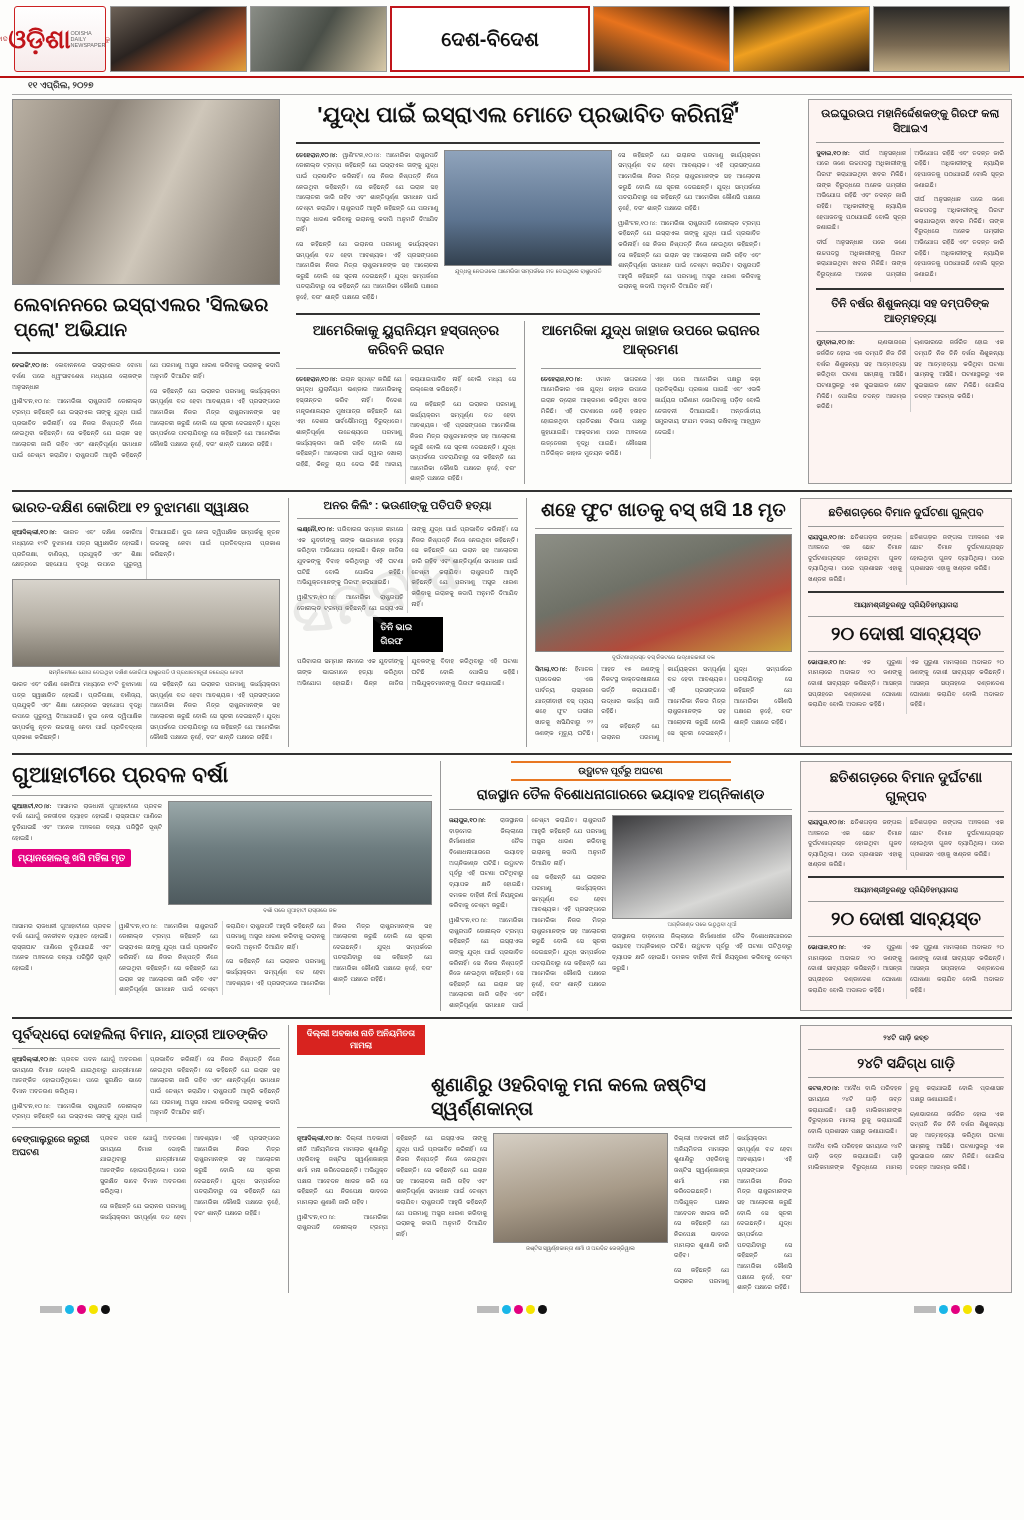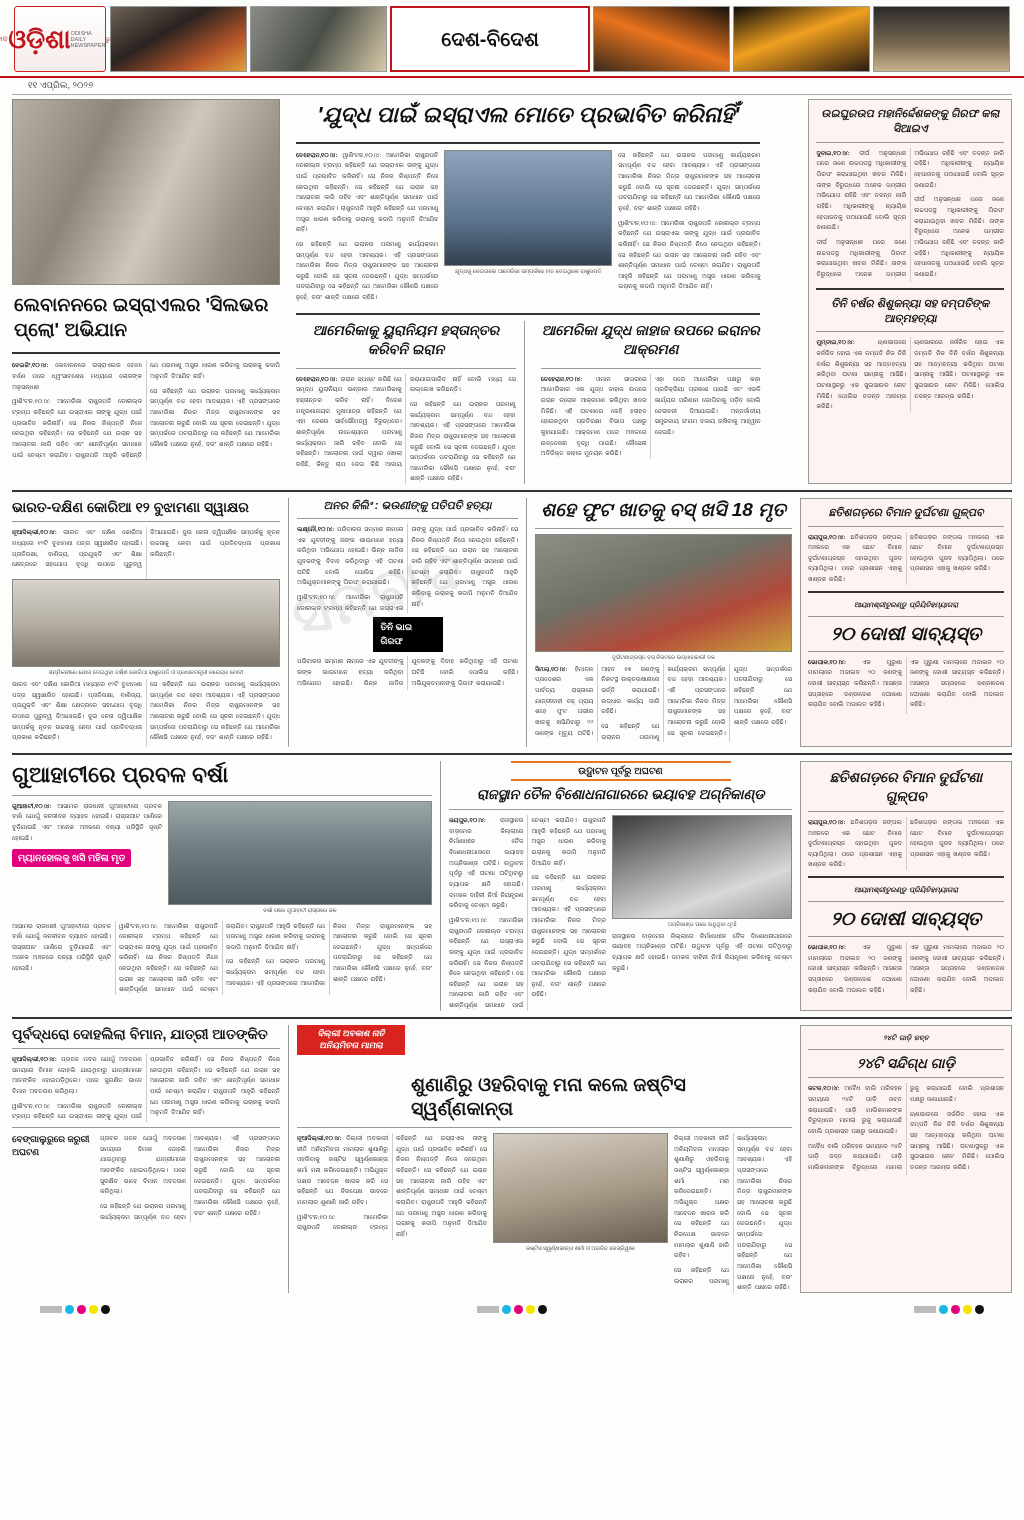--- a/index.html
+++ b/index.html
@@ -45,21 +45,21 @@
   .ph5 { background:linear-gradient(180deg,#2b2a28,#7a6a53 60%,#c9b48c); }
   .section-badge {
     width:200px; min-width:200px;
     display:flex; align-items:center; justify-content:center;
     border:2px solid #c0151a;
     background:#fff;
     font-size:20px; font-weight:bold; color:#111;
   }
   .date-line {
     font-size:9px; color:#333; padding:2px 0 3px 16px;
-    border-bottom:1px solid #aaa; margin:0 12px 4px 12px;
+    border-bottom:1px solid #aaa; margin:0 12px 4px 12px;font-weight:bold;
   }
   
   .content { padding:0 12px 8px 12px; }
   .rowbox { display:flex; gap:8px; }
   .col { }
   .panel { border:1px solid #9a9a9a; background:#fff; }
   .panel-pad { padding:6px 7px; }
   .hl { font-weight:bold; color:#111; line-height:1.25; }
   .body-od {
     font-size:6.2px; line-height:1.72; color:#1b1b1b; text-align:justify;
@@ -109,21 +109,21 @@
   
   .footer {
     display:flex; justify-content:space-between; align-items:center;
     padding:4px 40px 6px 40px;
   }
   .dots { display:flex; gap:3px; align-items:center; }
   .dot { width:9px; height:9px; border-radius:50%; }
   .dbar { width:22px; height:7px; background:#bbb; }
   .d-c { background:#19b6e8; } .d-m { background:#e3007f; }
   .d-y { background:#f5e400; } .d-k { background:#111; }
-  .center-head { text-align:center;font-style:italic; }
+  .center-head { text-align:center; }
   .small-head { font-size:11px; }
   .mid-head { font-size:14px; }
   .big-head { font-size:19px; }
   .xl-head { font-size:22px; }
 </style>
 </head>
 <body>
 
 <div class="page">
 
@@ -401,21 +401,21 @@
             <div class="body-od cols2">
               <p>ପ୍ରବଳ ପବନ ଯୋଗୁଁ ଅବତରଣ ସମୟରେ ବିମାନ ଦୋହଲି ଯାଇଥିବାରୁ ଯାତ୍ରୀମାନେ ଆତଙ୍କିତ ହୋଇପଡ଼ିଥିଲେ। ପରେ ସୁରକ୍ଷିତ ଭାବେ ବିମାନ ଅବତରଣ କରିଥିଲା।</p>
               <p>ସେ କହିଛନ୍ତି ଯେ ଇରାନର ପରମାଣୁ କାର୍ଯ୍ୟକ୍ରମ ସମ୍ପୂର୍ଣ୍ଣ ବନ୍ଦ ହେବା ଆବଶ୍ୟକ। ଏହି ପ୍ରସଙ୍ଗରେ ଆମେରିକା ନିଜର ମିତ୍ର ରାଷ୍ଟ୍ରମାନଙ୍କ ସହ ଆଲୋଚନା କରୁଛି ବୋଲି ସେ ସୂଚନା ଦେଇଛନ୍ତି। ଯୁଦ୍ଧ ସମ୍ପର୍କରେ ପଚରାଯିବାରୁ ସେ କହିଛନ୍ତି ଯେ ଆମେରିକା କୌଣସି ପକ୍ଷରେ ନୁହେଁ, ବରଂ ଶାନ୍ତି ପକ୍ଷରେ ରହିଛି।</p>
             </div>
           </div>
         </div>
       </div>
 
       <div style="flex:1; border-left:1px solid #999; padding-left:8px;">
         <div class="rowbox" style="gap:6px; align-items:flex-start;">
-          <div style="width:108px;font-style:italic;">
+          <div style="width:128px;">
             <div class="greenbar">ଦିଲ୍ଲୀ ଅବକାଶ ନାତି ଅନିୟମିତତା ମାମଲା</div>
           </div>
           <div style="flex:1;margin-top:48px;">
             <div class="hl big-head" style="line-height:1.3;">ଶୁଣାଣିରୁ ଓହରିବାକୁ ମନା କଲେ ଜଷ୍ଟିସ ସ୍ୱର୍ଣ୍ଣକାନ୍ତା</div>
           </div>
         </div>
         <div class="rule"></div>
         <div class="rowbox" style="gap:6px;">
           <div style="width:190px;">
             <div class="body-od cols2">

